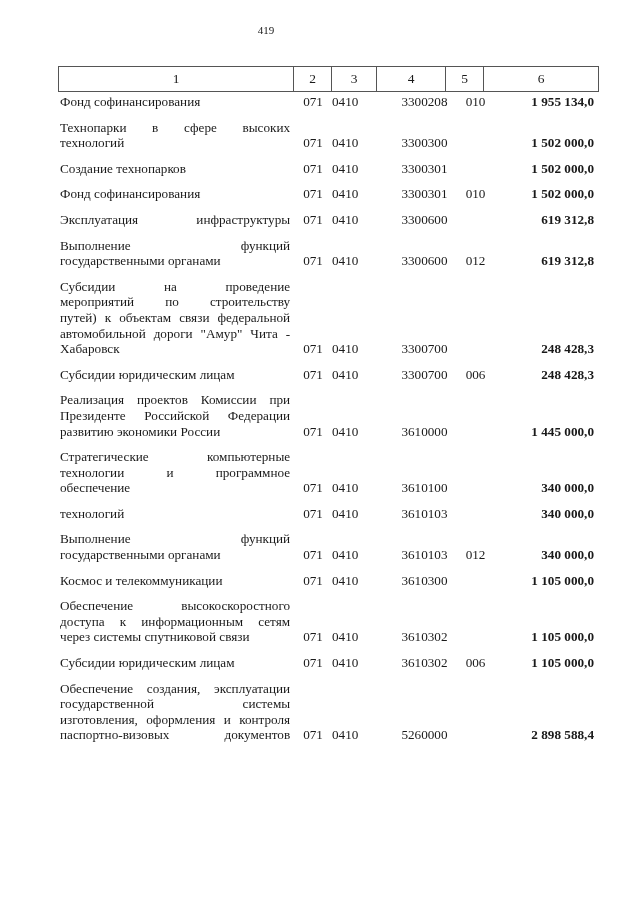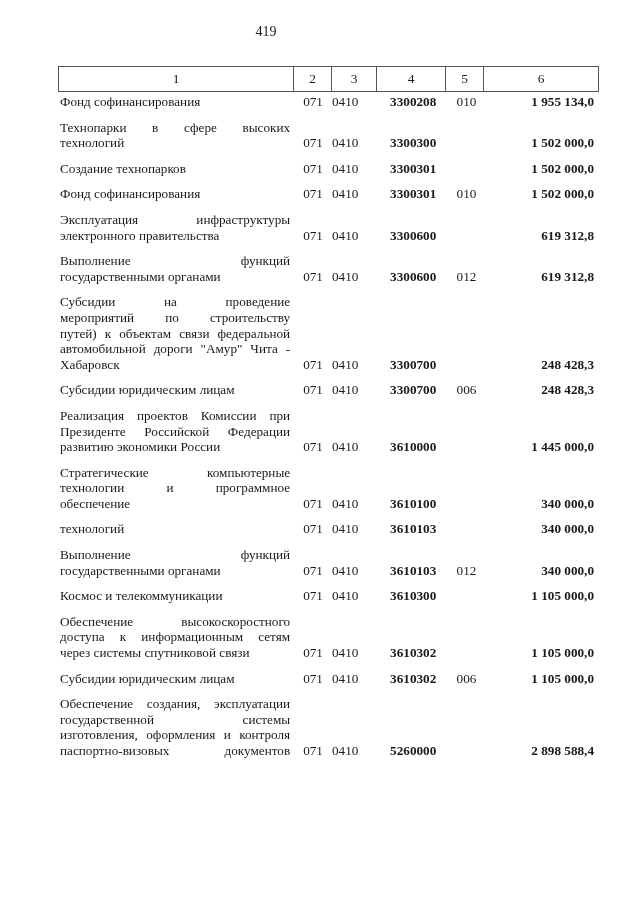--- a/index.html
+++ b/index.html
@@ -1,29 +1,29 @@
 <!DOCTYPE html>
 <html><head>
 <meta charset="utf-8">
 <style>
   html, body { margin:0; padding:0; background:#ffffff; }
   body { width:640px; height:905px; position:relative; overflow:hidden;
          font-family:"Liberation Serif", serif; color:#1a1a1a; font-size:13.2px; }
-  .page-num { position:absolute; top:24px; left:0; width:532px; text-align:center; font-size:14px; }
+  .page-num { position:absolute; top:24px; left:0; width:532px; text-align:center; font-size:11px; }
   table.hdr { position:absolute; top:66px; left:58px; width:540px; border-collapse:collapse; table-layout:fixed; }
   table.hdr td { border:1px solid #555; height:24px; text-align:center; font-size:13.5px; padding:0; }
   .rows { position:absolute; top:94px; left:58px; width:540px; }
   .row { display:flex; align-items:flex-end; margin-bottom:10px; line-height:15.6px; }
   .c1 { width:233px; text-align:justify; text-align-last:left; padding-left:2px; box-sizing:border-box; }
   .c1 .ln { display:block; text-align:justify; text-align-last:justify; }
   .c1 .ln.last { text-align-last:left; }
   .c2 { width:38px; text-align:center; padding-left:4px; }
   .c3 { width:47px; text-align:left; }
-  .c4 { width:69px; text-align:center;font-weight:bold; }
-  .c5 { width:38px; text-align:center; }
+  .c4 { width:69px; text-align:right; }
+  .c5 { width:38px; text-align:right; }
   .c6 { width:113px; text-align:right; padding-right:4px; box-sizing:border-box;font-weight:bold; }
 </style>
 </head>
 <body>
 
 <div class="page-num">419</div>
 
 <table class="hdr">
   <colgroup>
     <col style="width:235px">
@@ -83,21 +83,20 @@
       </div>
       <div class="c2">071</div>
       <div class="c3">0410</div>
       <div class="c4">3300301</div>
       <div class="c5">010</div>
       <div class="c6">1 502 000,0</div>
     </div>
     <div class="row">
       <div class="c1">
         <span class="ln">Эксплуатация инфраструктуры</span>
-        <span class="ln last">электронного правительства</span>
       </div>
       <div class="c2">071</div>
       <div class="c3">0410</div>
       <div class="c4">3300600</div>
       <div class="c5"></div>
       <div class="c6">619 312,8</div>
     </div>
     <div class="row">
       <div class="c1">
         <span class="ln">Выполнение функций</span>

